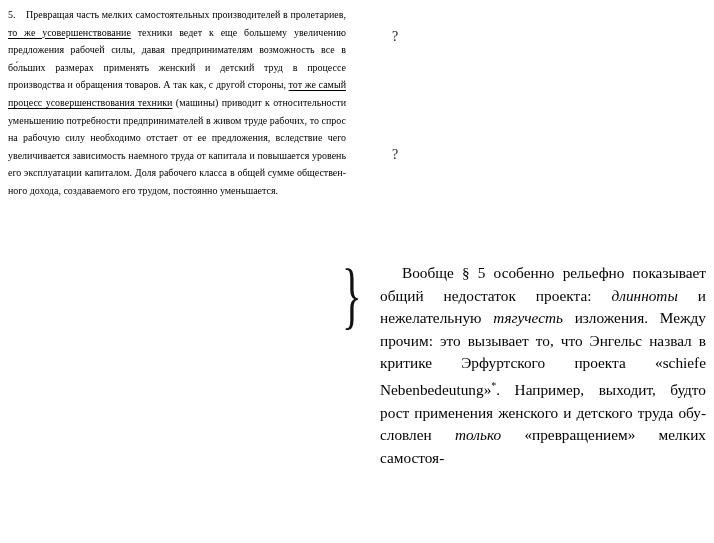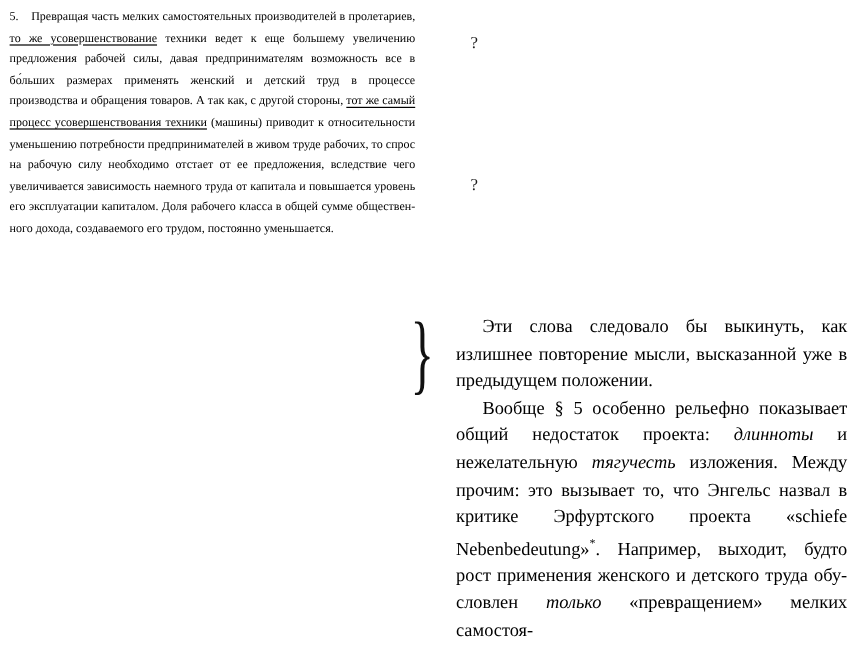--- a/index.html
+++ b/index.html
@@ -105,20 +105,17 @@
     </p>
   </div>
 
   <div class="brace">}</div>
 
   <div class="qmark q1">?</div>
   <div class="qmark q2">?</div>
 
   <div class="col-right">
     <p class="p-ind">
-      <span>Эти слова следовало бы выкинуть, как излишнее повторение мысли, высказан­ной уже в предыдущем положении.</span>
-    </p>
-    <p class="p-ind">
       <span>Вообще § 5 особенно рельефно пока­зывает общий недостаток проекта: </span><span class="it">длин­ноты</span><span> и нежелательную </span><span class="it">тягучесть</span><span> изло­жения. Между прочим: это вызывает то, что Энгельс назвал в критике Эрфурт­ского проекта «schiefe Nebenbedeutung»</span><span class="sup">*</span><span>. Например, выходит, будто рост приме­нения женского и детского труда обу­словлен </span><span class="it">только</span><span> «превращением» мелких самостоя-</span>
     </p>
   </div>
 
 </div>
 
 </body></html>

